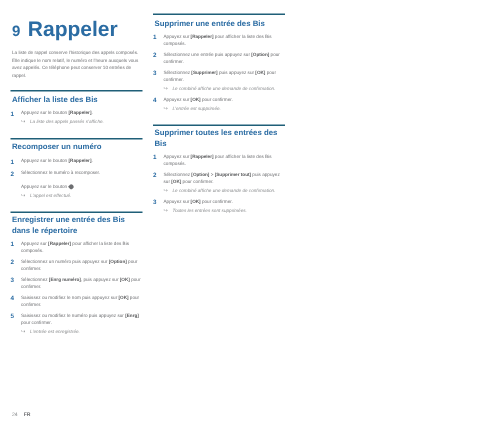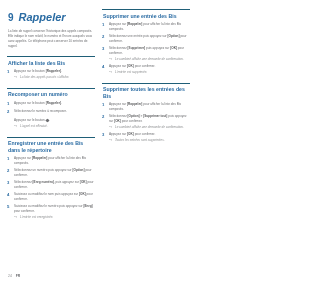--- a/index.html
+++ b/index.html
@@ -8,21 +8,21 @@
     font-family:"Liberation Sans", sans-serif;
     color:#58595b;overflow:hidden;
   }
   .page{position:relative;width:200px;height:283px;box-sizing:border-box;padding:9px 7px 0 7px;}
   .cols{display:flex;gap:7px;}
   .col{width:88px;}
 
   
   .chapter{display:flex;align-items:baseline;gap:5px;margin:3px 0 6px 1px;}
   .chapter-num{font-size:10px;font-weight:bold;color:#2b6ca3;line-height:1;}
-  .chapter-title{font-size:11px;font-weight:bold;color:#2b6ca3;line-height:1;font-style:italic;}
+  .chapter-title{font-size:14px;font-weight:bold;color:#2b6ca3;line-height:1;}
 
   
   .intro{font-size:3.1px;line-height:1.65;color:#6d6e71;margin:0 0 7px 1px;text-align:left;}
 
   
   .section{margin:0 0 4px 0;}
   .section-rule{height:1px;background:#1f5f78;margin-bottom:2.5px;}
   .section-title{font-size:5.2px;font-weight:bold;color:#2b6ca3;line-height:1.25;margin:0 0 3px 1px;}
 
   

